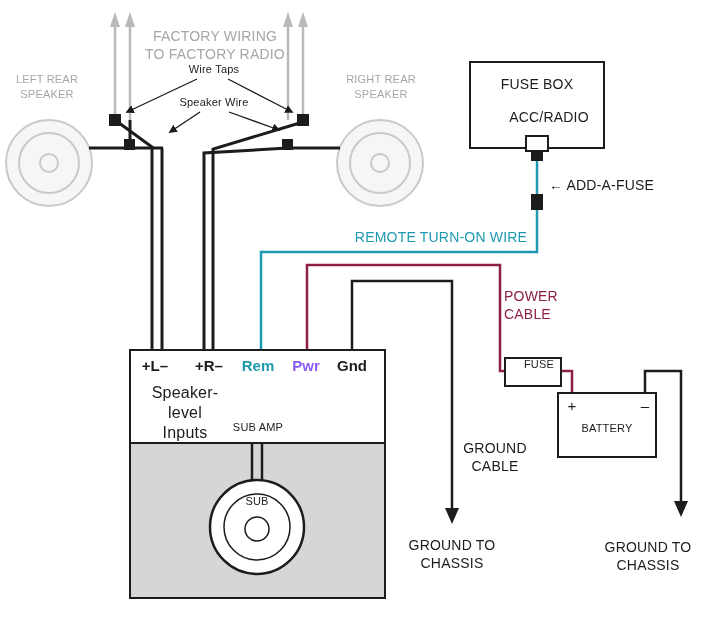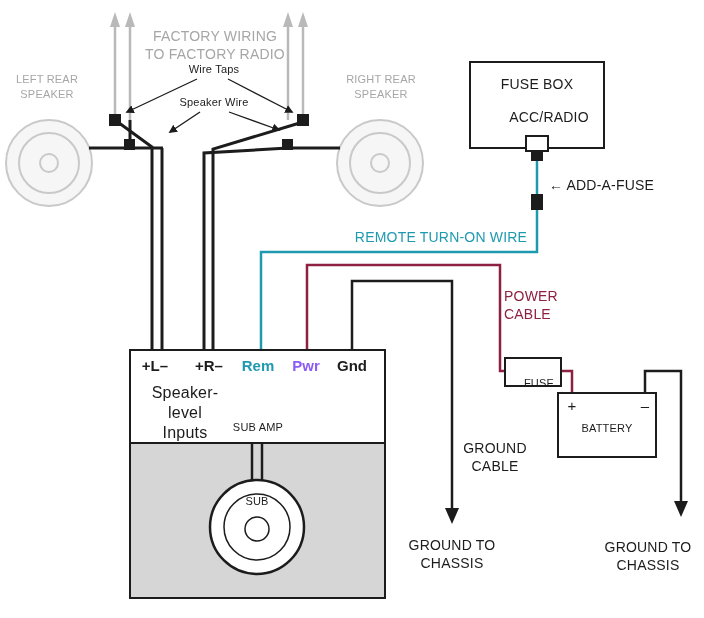--- a/index.html
+++ b/index.html
@@ -122,21 +122,21 @@
 SPEAKER</div>
   <div class="lbl s13" style="left:164px;top:62px;width:100px;">Wire Taps</div>
   <div class="lbl s13" style="left:164px;top:95px;width:100px;">Speaker Wire</div>
 
   <div class="lbl" style="left:470px;top:75px;width:134px;">FUSE BOX</div>
   <div class="lbl" style="left:470px;top:108px;width:134px;margin-left:12px;">ACC/RADIO</div>
   <div class="lbl teal" style="left:348px;top:228px;width:186px;">REMOTE TURN-ON WIRE</div>
   <div class="lbl alignleft" style="left:549px;top:176px;width:130px;">← ADD-A-FUSE</div>
   <div class="lbl maroon alignleft" style="left:504px;top:287px;width:70px;">POWER
 CABLE</div>
-  <div class="lbl s13" style="left:505px;top:376px;width:68px;">FUSE</div>
+  <div class="lbl s13" style="left:505px;top:357px;width:68px;">FUSE</div>
 
   <div class="lbl s15" style="left:564px;top:396px;width:16px;">+</div>
   <div class="lbl s15" style="left:637px;top:396px;width:16px;">–</div>
   <div class="lbl s13" style="left:558px;top:421px;width:98px;">BATTERY</div>
 
   <div class="lbl" style="left:458px;top:439px;width:74px;">GROUND
 CABLE</div>
   <div class="lbl" style="left:404px;top:536px;width:96px;">GROUND TO
 CHASSIS</div>
   <div class="lbl" style="left:600px;top:538px;width:96px;">GROUND TO

